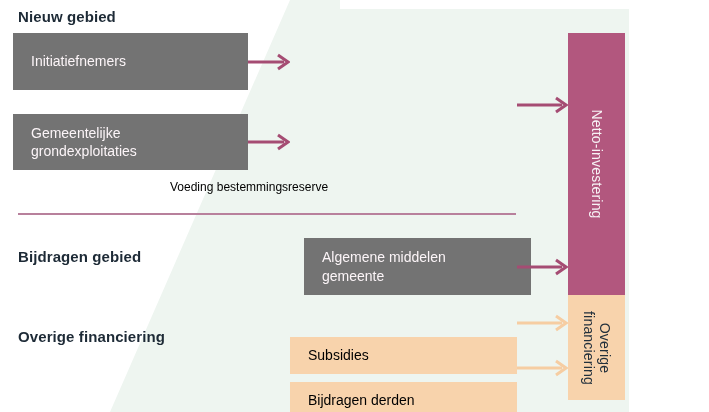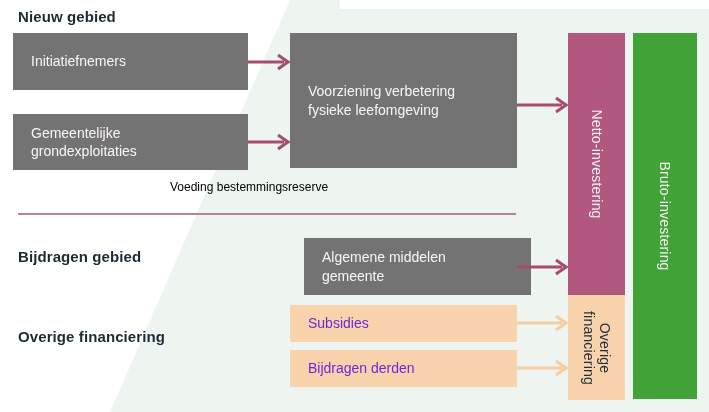--- a/index.html
+++ b/index.html
@@ -1,29 +1,29 @@
 <!DOCTYPE html>
 <html><head>
 <meta charset="utf-8">
 <style>
   html,body { margin:0; padding:0; background:#ffffff; }
   .canvas {
-    position:relative; width:709px; height:412px; background:#ffffff;
+    position:relative; width:629px; height:412px; background:#ffffff;
     font-family:"Liberation Sans", sans-serif; overflow:hidden;
   }
   .bg-svg { position:absolute; left:0; top:0; width:709px; height:412px; }
 
   .heading {
     position:absolute; font-size:15px; font-weight:bold; color:#1d2a36;
     letter-spacing:0.1px; white-space:nowrap;
   }
 
   .box { position:absolute; display:flex; align-items:center; }
   .box.pink  { background:#737373; color:#fcf5f8; }
-  .box.peach { background:#f8d3ac; color:#6d28d9; }
+  .box.peach { background:#f8d3ac; color:#000000;margin-top:32px; }
   .box-label { padding-left:18px; font-size:14px; line-height:1.32; }
 
   .caption { position:absolute; font-size:12px; color:#000000; white-space:nowrap; }
 
   .divider { position:absolute; height:2px; background:#b8809c; }
 
   .bar { position:absolute; }
   .bar.pink  { background:#b2577e; }
   .bar.peach { background:#f8d3ac; }
   .bar.green { background:#41a337; }
@@ -67,23 +67,20 @@
 
   <svg class="arrow pink" style="left:248px; top:52px;" width="42" height="20" viewBox="0 0 42 20">
     <path d="M0 10 H36"></path>
       <path d="M30 3 L40 10 L30 17"></path>
   </svg>
   <svg class="arrow pink" style="left:248px; top:132px;" width="42" height="20" viewBox="0 0 42 20">
     <path d="M0 10 H36"></path>
       <path d="M30 3 L40 10 L30 17"></path>
   </svg>
 
-  <div class="box pink" style="left:290px; top:33px; width:227px; height:135px;">
-    <span class="box-label w175">Voorziening verbetering fysieke leefomgeving</span>
-  </div>
 
   <svg class="arrow pink" style="left:517px; top:95px;" width="51" height="20" viewBox="0 0 51 20">
     <path d="M0 10 H45"></path>
       <path d="M39 3 L49 10 L39 17"></path>
   </svg>
 
   <div class="caption" style="left:170px; top:180px;">Voeding bestemmingsreserve</div>
 
   <div class="divider" style="left:18px; top:213px; width:498px;"></div>
 

